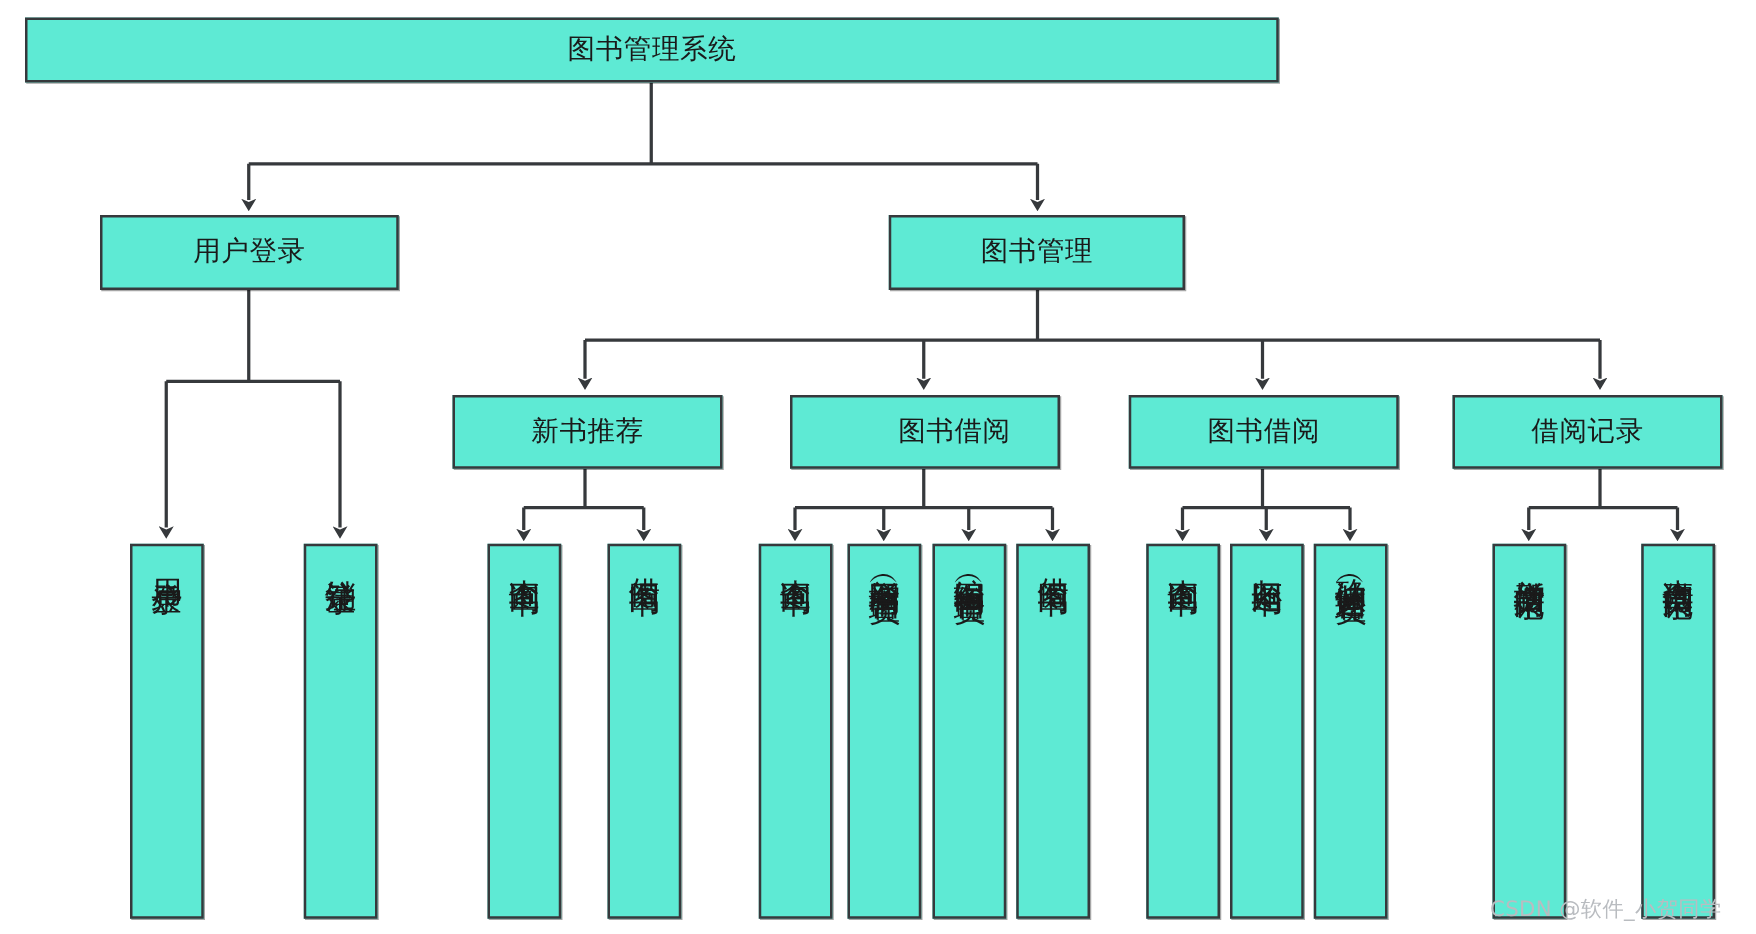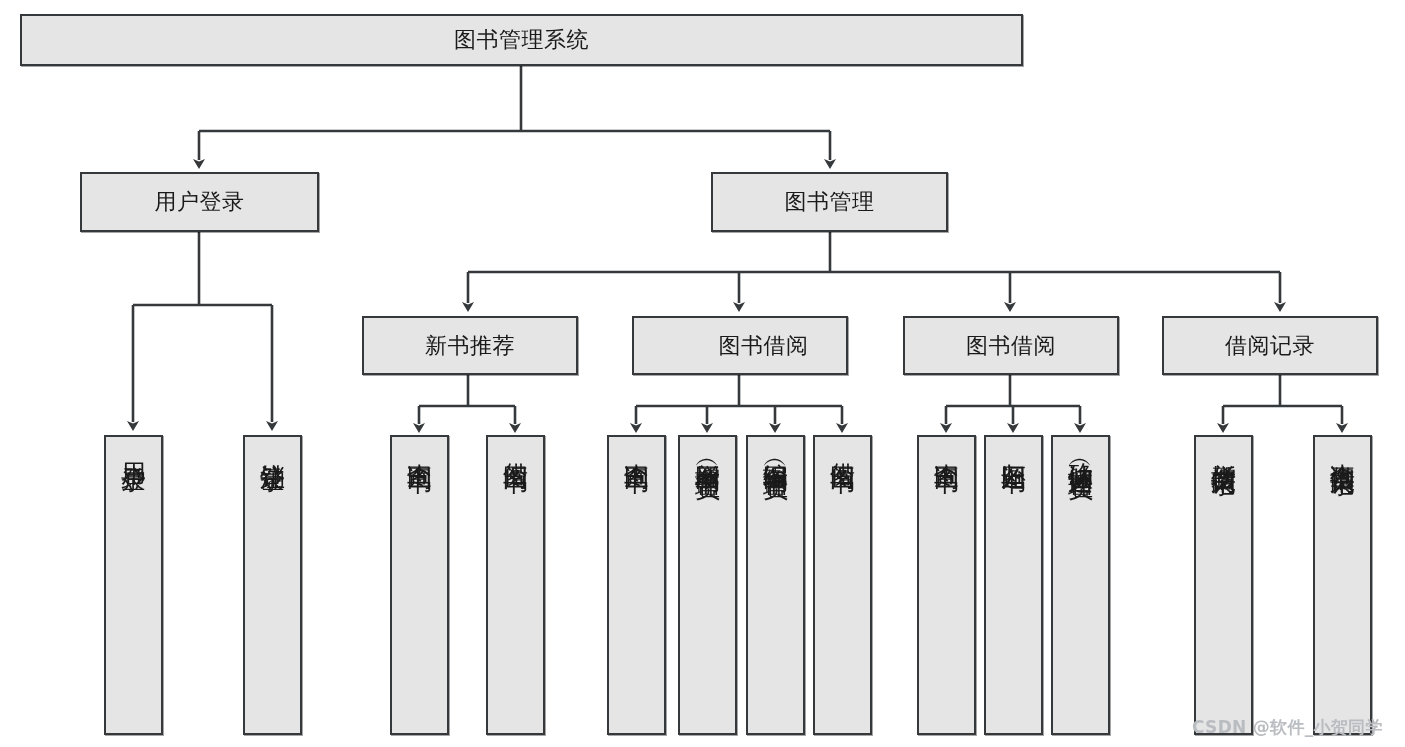--- a/index.html
+++ b/index.html
@@ -20,21 +20,21 @@
   svg.wires {
     position: absolute;
     left: 0;
     top: 0;
     width: 1405px;
     height: 747px;
   }
   .node {
     position: absolute;
     box-sizing: border-box;
-    background: #e5e5e5;
+    background: #5eead4;
     border: 2px solid #36393c;
     box-shadow: 1px 1px 0 rgba(0,0,0,0.35);
     display: flex;
     align-items: center;
     justify-content: center;
     color: #1a1a1a;
     z-index: 2;
   }
   .node .label {
     display: block;
@@ -183,15 +183,15 @@
     <span class="label">确认归还（管理员）</span>
   </div>
 
   <div class="node vert" style="left:1194px; top:435px; width:59px; height:300px;">
     <span class="label">新增借阅记录</span>
   </div>
   <div class="node vert" style="left:1313px; top:435px; width:59px; height:300px;">
     <span class="label">查询借阅记录</span>
   </div>
 
-  <div class="watermark" style="left:1192px; top:716px;font-weight:bold;">CSDN @软件_小贺同学</div>
+  <div class="watermark" style="left:1192px; top:716px;">CSDN @软件_小贺同学</div>
 
 </div>
 
 </body></html>

